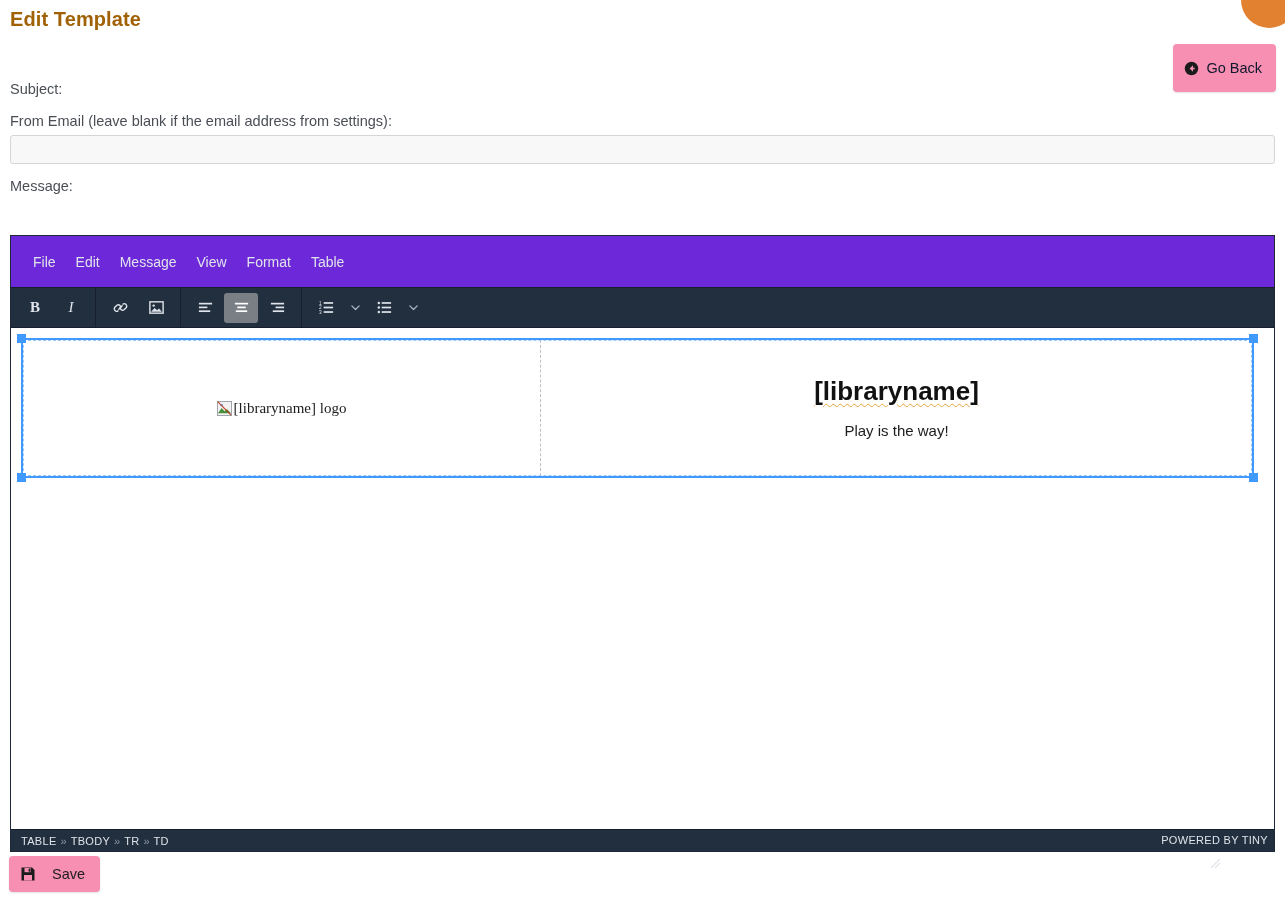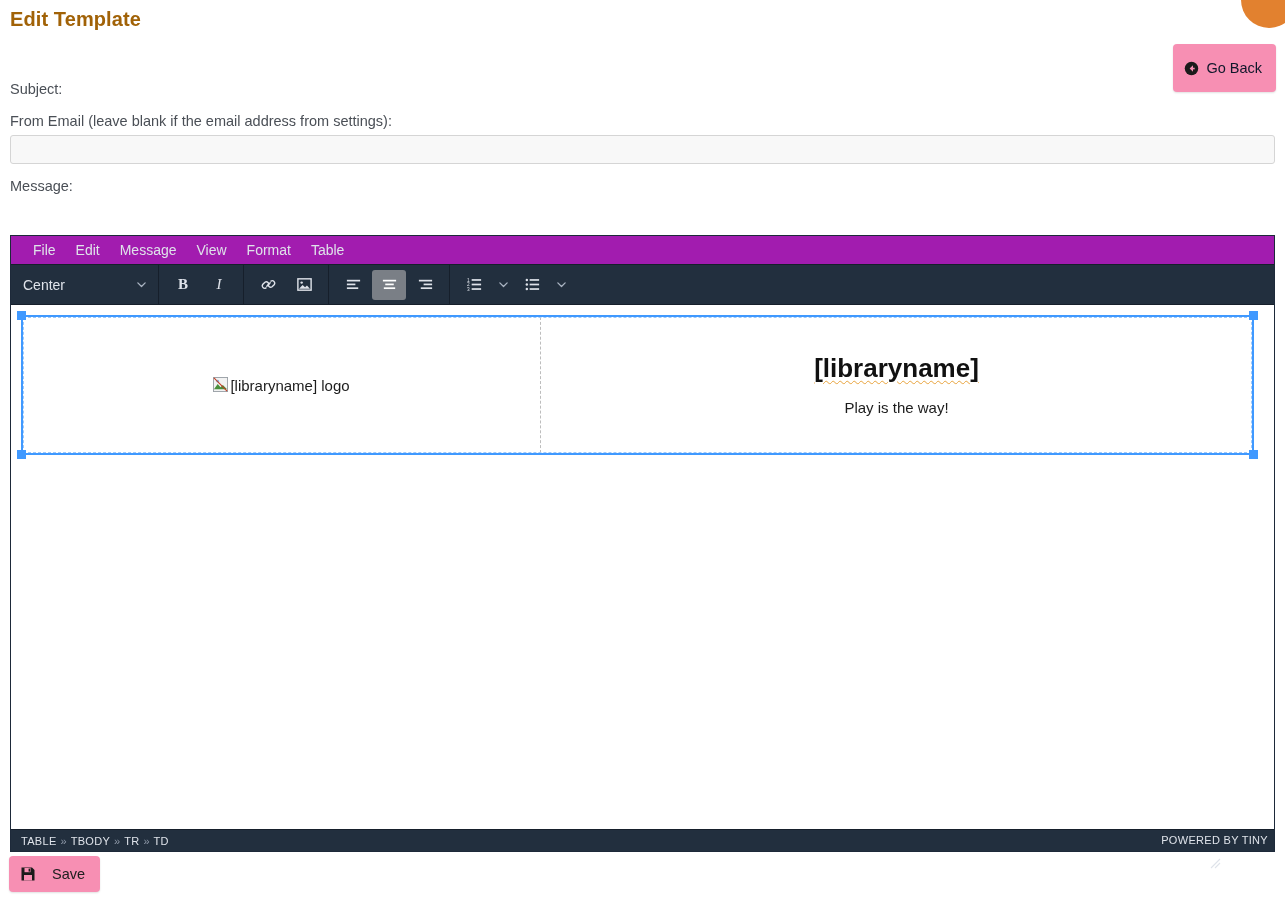--- a/index.html
+++ b/index.html
@@ -56,21 +56,21 @@
 
   
   .mce {
     position: absolute; left: 10px; top: 235px;
     width: 1265px; height: 617px;
     border: 1px solid #1d2939;
     display:flex; flex-direction:column;
     background:#fff;
   }
   .mce-menubar {
-    height: 29px; background:#a21caf;
+    height: 52px; background:#6d28d9;
     display:flex; align-items:center; padding-left: 12px;
     border-bottom: 1px solid #161f2b;
   }
   .mce-menu-item {
     color:#dfe3ea; font-size:14px; padding: 5px 10px;
     border-radius:3px; cursor:pointer; line-height:1;
   }
 
   .mce-toolbar {
     height: 40px; background:#222f3e;
@@ -132,23 +132,23 @@
     justify-content:center; padding: 6px 14px;
   }
   .cell-left {
     width: 518px; align-items:center;
     border-right: 1px dashed #bdbdbd;
     text-align:center;
   }
   .cell-right { flex:1; align-items:center; padding-left: 14px; }
 
   .broken-img-line {
-    display:flex; align-items:flex-start; gap: 2px;
+    display:flex; align-items:center; gap: 2px;
     font-size: 15px; color: #1c1c1c;
-    font-family: Liberation Sans, sans-serif;
+    font-family: Liberation Serif, serif;
   }
   .broken-img-ico { width: 15px; height: 15px; display:block; }
 
   .lib-heading {
     font-size: 26px; font-weight: bold; color:#111;
     margin: 0 0 16px 0; line-height:1.15;
     text-decoration: underline;
     text-decoration-style: wavy;
     text-decoration-color: #e8a33d;
     text-decoration-thickness: 1px;
@@ -220,30 +220,20 @@
       <div class="mce-menu-item">File</div>
       <div class="mce-menu-item">Edit</div>
       <div class="mce-menu-item">Message</div>
       <div class="mce-menu-item">View</div>
       <div class="mce-menu-item">Format</div>
       <div class="mce-menu-item">Table</div>
     </div>
 
     <div class="mce-toolbar">
 
-      <div class="tb-group first">
-        <div class="fmt-select">
-          <span>Center</span>
-          <span class="ic">
-            <svg width="13" height="13" viewBox="0 0 16 16">
-              <path d="M3.5 6 L8 10.5 L12.5 6" fill="none" stroke="#aab4c2" stroke-width="1.6" stroke-linecap="round" stroke-linejoin="round"></path>
-            </svg>
-          </span>
-        </div>
-      </div>
 
       <div class="tb-group">
         <div class="tb-btn">
           <span style="font-weight:bold;font-size:15px;font-family:'Liberation Serif',serif;">B</span>
         </div>
         <div class="tb-btn">
           <span style="font-style:italic;font-size:15px;font-family:'Liberation Serif',serif;">I</span>
         </div>
       </div>
 

